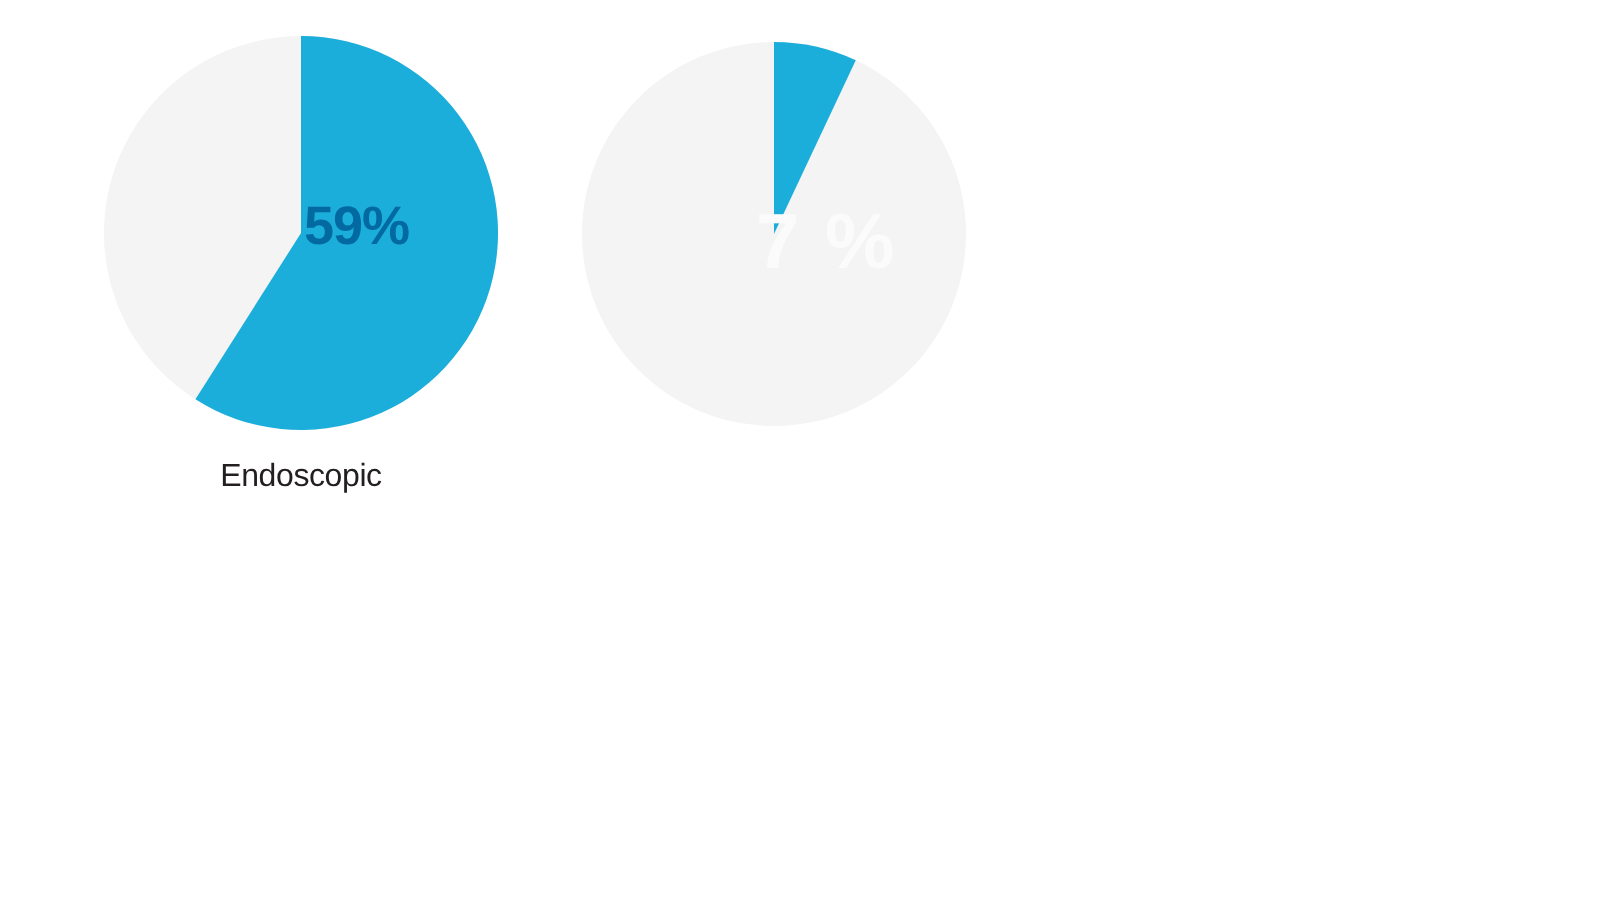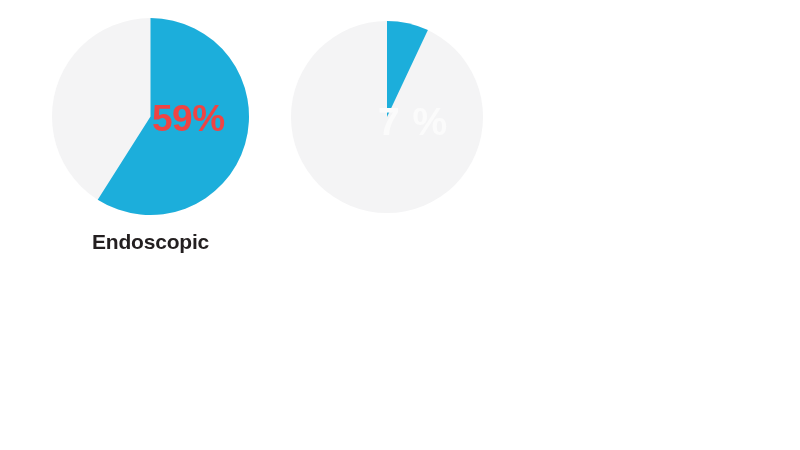--- a/index.html
+++ b/index.html
@@ -60,39 +60,39 @@
     font-weight: bold;
     letter-spacing: -0.5px;
     white-space: pre;
     line-height: 1;
     pointer-events: none;
   }
 
   #value-label-1 {
     left: 101px;
     top: 83px;
-    font-size: 37px;
-    color: #ef4444;
+    font-size: 27px;
+    color: #0369a1;
   }
 
   #value-label-2 {
     left: 88px;
     top: 82px;
     font-size: 39px;
     color: #fbfbfb;
     letter-spacing: 1px;
   }
 
   .chart-caption {
     position: absolute;
     width: 199px;
     left: 0;
     text-align: center;
-    font-size: 21px;
-    font-weight: bold;
+    font-size: 16px;
+    font-weight: normal;
     line-height: 1.28;
     color: #231f20;
     letter-spacing: -0.2px;
   }
   #caption-chart-1 {
     top: 212px;
   }
 </style>
 </head>
 <body>

